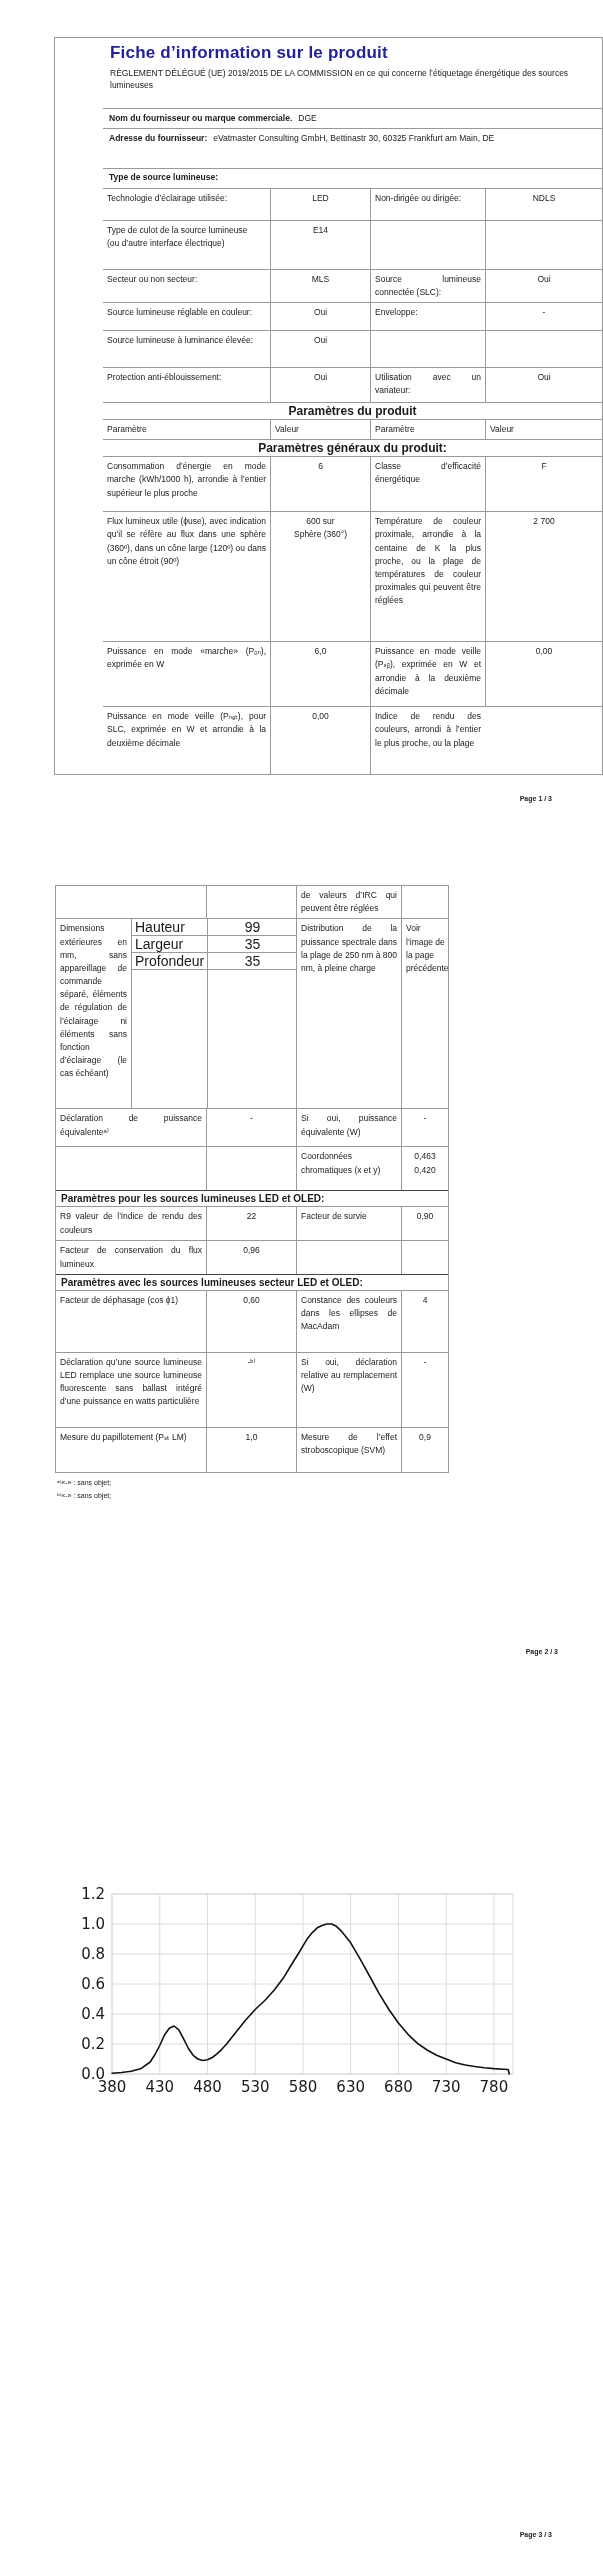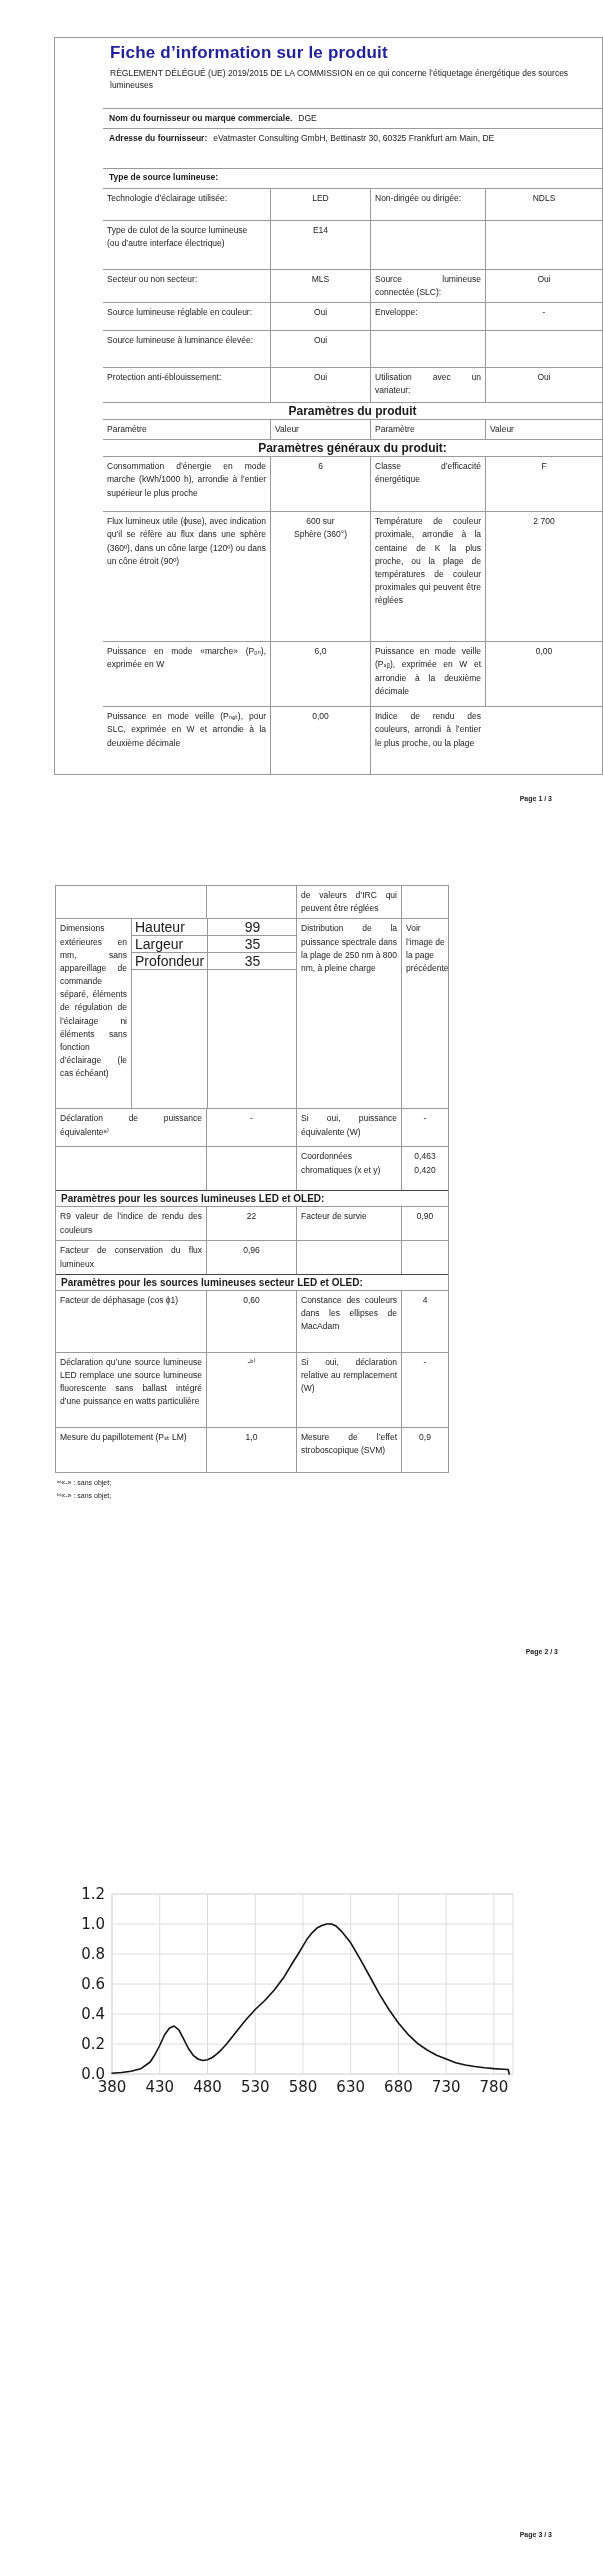--- a/index.html
+++ b/index.html
@@ -180,21 +180,21 @@
     <div class="c p">Facteur de survie</div>
     <div class="c v">0,90</div>
   </div>
   <div class="g4b row" style="min-height:32px">
     <div class="c p">Facteur de conservation du flux lumineux</div>
     <div class="c v">0,96</div>
     <div class="c p"></div>
     <div class="c v"></div>
   </div>
 
-  <div class="sec2">Paramètres pour les sources lumineuses secteur LED et OLED:</div>
+  <div class="sec2">Paramètres avec les sources lumineuses secteur LED et OLED:</div>
 
   <div class="g4b row" style="min-height:62px">
     <div class="c p">Facteur de déphasage (cos ϕ1)</div>
     <div class="c v">0,60</div>
     <div class="c p">Constance des couleurs dans les ellipses de MacAdam</div>
     <div class="c v">4</div>
   </div>
   <div class="g4b row" style="min-height:75px">
     <div class="c p">Déclaration qu’une source lumineuse LED remplace une source lumineuse fluorescente sans ballast intégré d’une puissance en watts particulière</div>
     <div class="c v">-ᵇ⁾</div>

